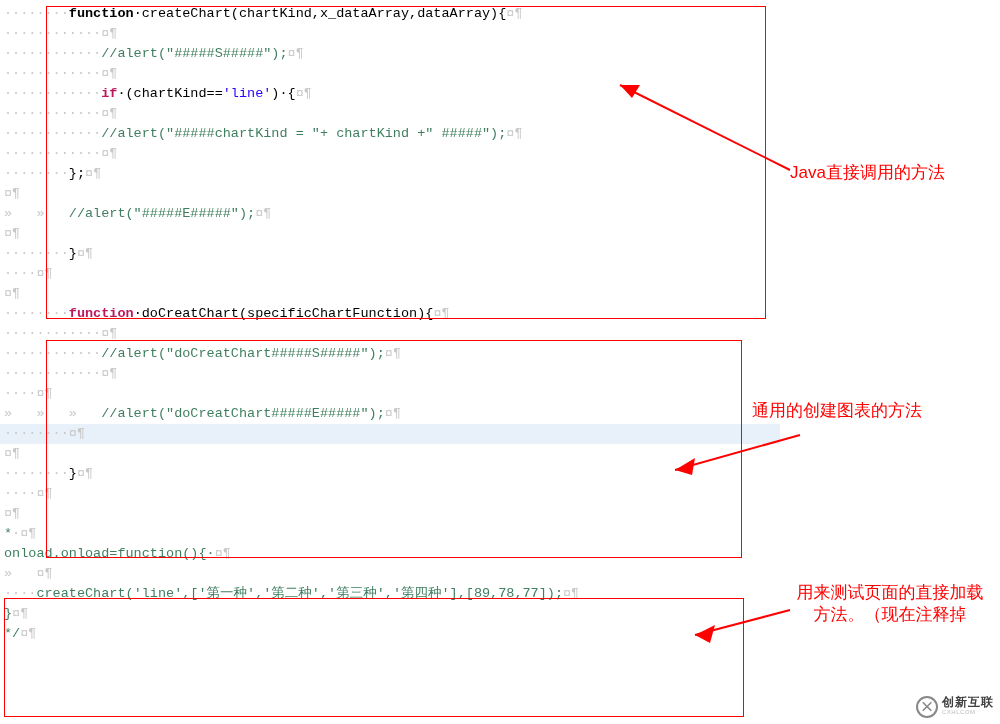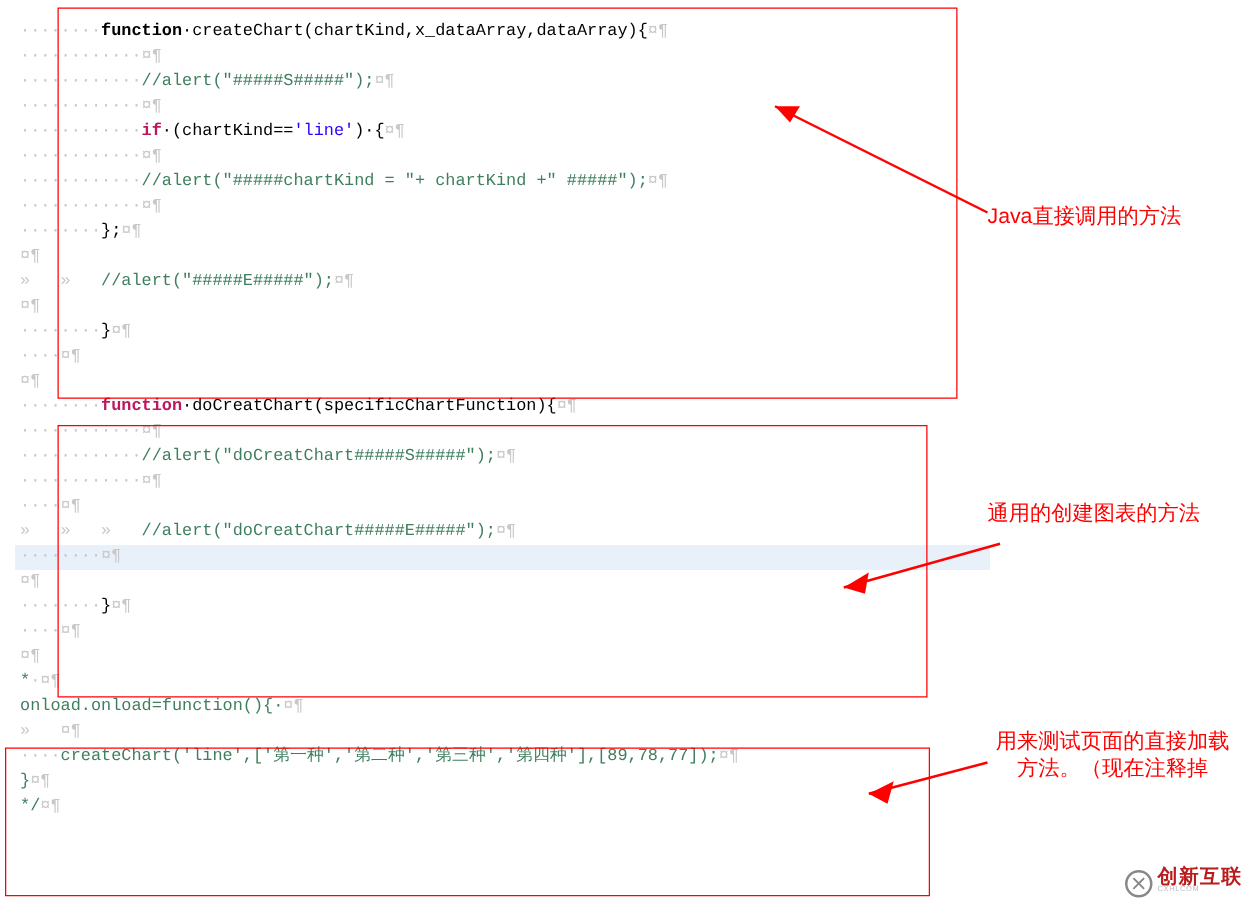--- a/index.html
+++ b/index.html
@@ -9,23 +9,23 @@
     background: #ffffff;
     color: #333;
     position: relative;
     width: 1000px;
     height: 724px;
     overflow: hidden;
   }
   .code-area {
     position: absolute;
     top: 0;
-    left: 12px;
+    left: 0;
     width: 780px;
-    padding-top: 16px;
+    padding-top: 4px;
   }
   .line {
     height: 20px;
     line-height: 20px;
     white-space: pre;
     position: relative;
     padding-left: 4px;
   }
   .highlight-line { background: #e8f0fa; }
   .dot { color: #c8c8c8; }
@@ -47,21 +47,21 @@
   .box3 { left: 4px;   top: 598px; width: 740px; height: 119px; }
 
   .annotation {
     position: absolute;
     color: #ff0000;
     font-family: "Microsoft YaHei", sans-serif;
     font-size: 17px;
     line-height: 22px;
   }
   .ann1 { left: 790px; top: 162px; }
-  .ann2 { left: 790px; top: 400px; width: 200px; }
+  .ann2 { left: 752px; top: 400px; width: 200px; }
   .ann3 { left: 790px; top: 582px; width: 200px; text-align: center; }
 
   .arrow { position: absolute; overflow: visible; pointer-events: none; }
   .arrow line { stroke: #ff0000; stroke-width: 2; }
   .arrow polygon { fill: #ff0000; }
 
   .logo {
     position: absolute;
     right: 6px;
     bottom: 6px;
@@ -70,21 +70,21 @@
     gap: 4px;
     font-family: "Microsoft YaHei", sans-serif;
   }
   .logo .glyph {
     width: 22px; height: 22px;
     border: 2px solid #888; border-radius: 50%;
     display:flex;align-items:center;justify-content:center;
     color:#888; font-weight:bold; font-size:12px;
   }
   .logo .txts { display:flex; flex-direction:column; line-height:10px; }
-  .logo .main { color:#b91c1c; font-size:16px; font-weight:bold; letter-spacing:1px;}
+  .logo .main { color:#404040; font-size:12px; font-weight:bold; letter-spacing:1px;}
   .logo .sub  { color:#bbb; font-size:6px; letter-spacing:0.5px;}
 </style>
 </head>
 <body>
 
 <div class="code-area">
   <div class="line"><span class="dot">········</span><span class="kw txt">function</span><span class="txt">·createChart(chartKind,x_dataArray,dataArray){</span><span class="bm">¤</span><span class="pm">¶</span></div>
   <div class="line"><span class="dot">········</span><span class="dot">····</span><span class="bm">¤</span><span class="pm">¶</span></div>
   <div class="line"><span class="dot">········</span><span class="dot">····</span><span class="cm">//alert("#####S#####");</span><span class="bm">¤</span><span class="pm">¶</span></div>
   <div class="line"><span class="dot">········</span><span class="dot">····</span><span class="bm">¤</span><span class="pm">¶</span></div>

